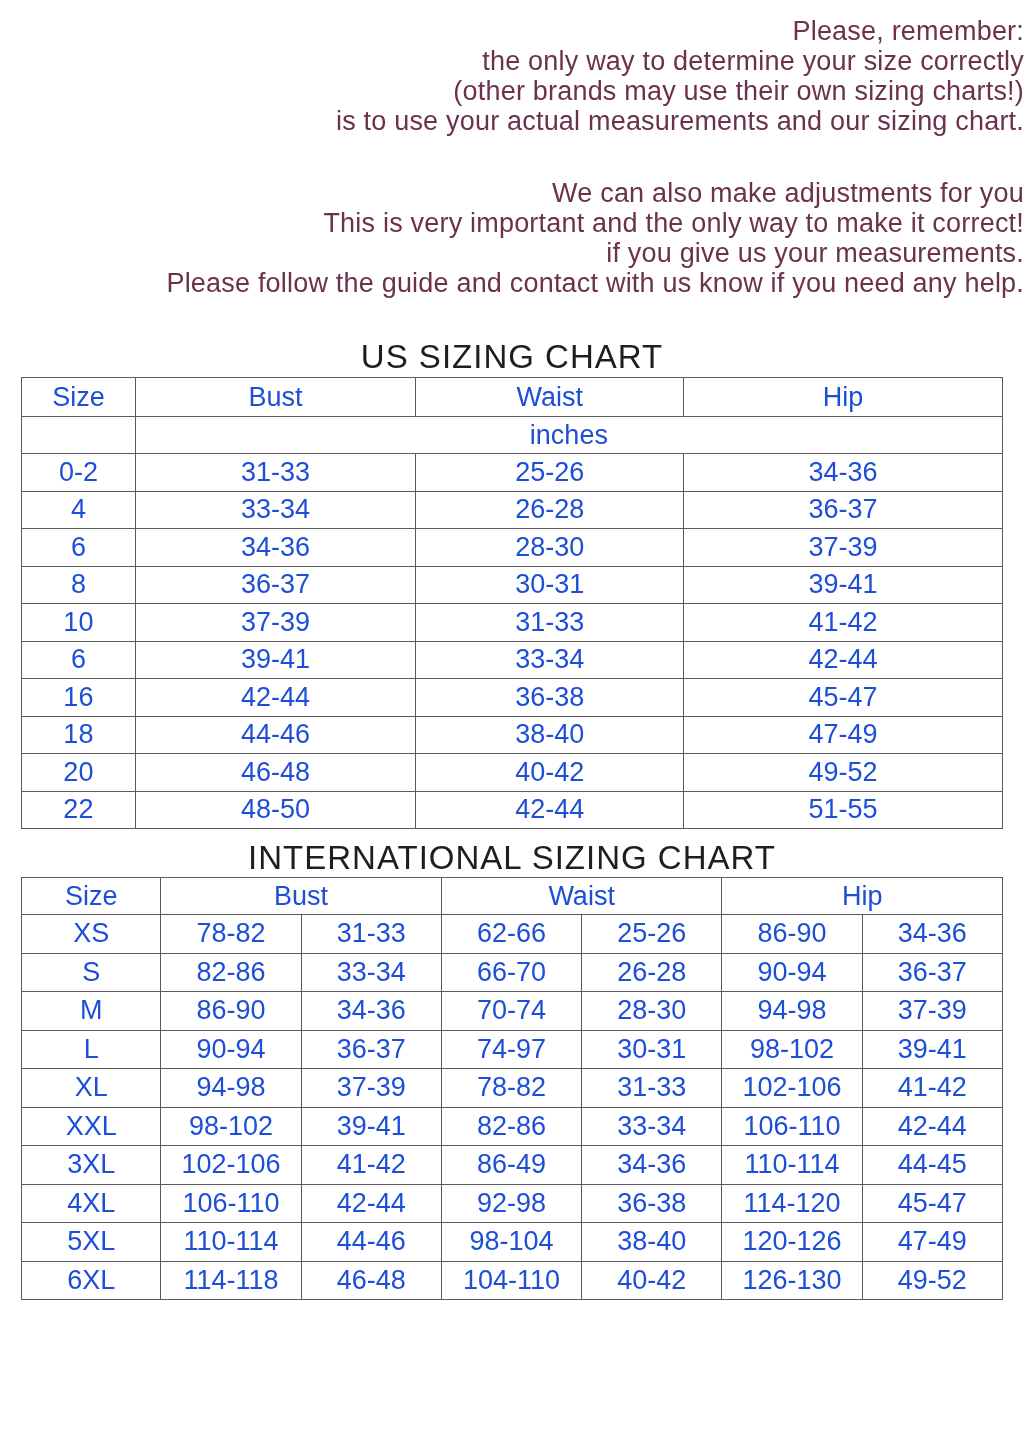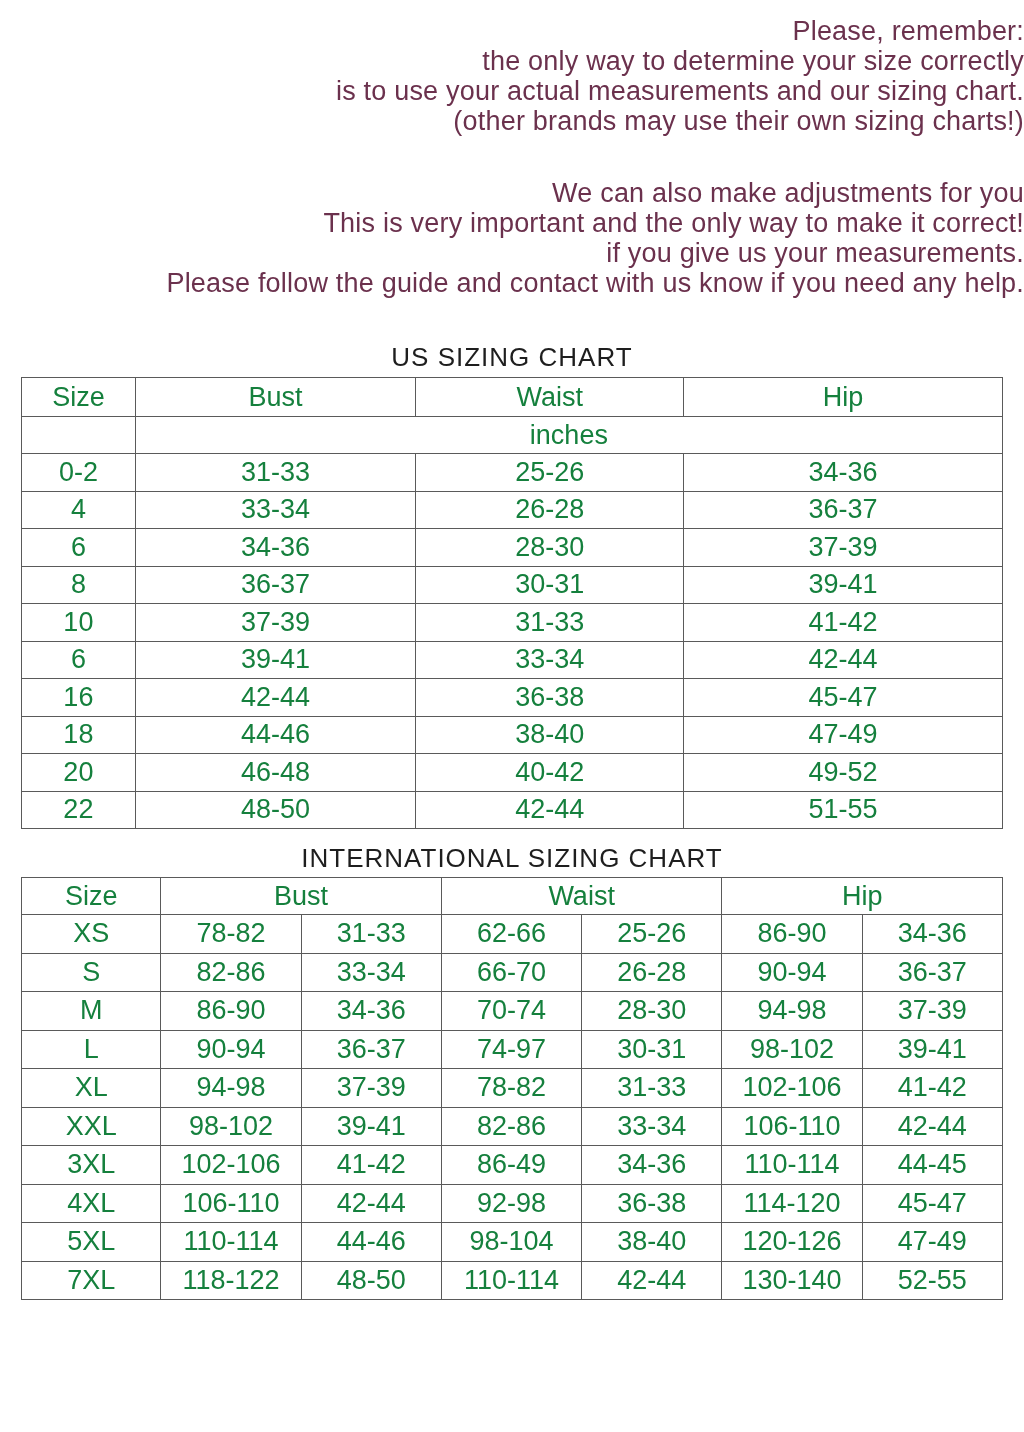--- a/index.html
+++ b/index.html
@@ -20,34 +20,34 @@
     font-size: 27px;
     line-height: 30px;
     letter-spacing: 0.2px;
   }
   .intro-1 { margin-top: 16px; }
   .intro-2 { margin-top: 42px; }
 
   .chart-title {
     text-align: center;
     color: #1e1e1e;
-    font-size: 26px;
+    font-size: 33px;
     letter-spacing: 1px;
     line-height: 28px;
   }
   .us-title   { margin-top: 45px; }
   .intl-title { margin-top: 15px; }
 
   table.sizing {
     width: 982px;
     margin: 6px auto 0 auto;
     border-collapse: collapse;
     table-layout: fixed;
     font-size: 27px;
-    color: #15803d;
+    color: #1d4ed8;
   }
   table.sizing th, table.sizing td {
     border: 1.5px solid #5a5a5a;
     text-align: center;
     vertical-align: middle;
     font-weight: normal;
     padding: 0;
     overflow: hidden;
   }
   
@@ -66,22 +66,22 @@
   table.intl tr.head-row { height: 37px; }
   table.intl tr.unit-row { height: 38px; }
   table.intl tr.data-row { height: 38.5px; }
 </style>
 </head>
 <body>
 
 <div class="intro intro-1">
   <div>Please, remember:</div>
   <div>the only way to determine your size correctly</div>
+  <div>(other brands may use their own sizing charts!)</div>
   <div>is to use your actual measurements and our sizing chart.</div>
-  <div>(other brands may use their own sizing charts!)</div>
 </div>
 
 <div class="intro intro-2">
   <div>We can also make adjustments for you</div>
   <div>This is very important and the only way to make it correct!</div>
   <div>if you give us your measurements.</div>
   <div>Please follow the guide and contact with us know if you need any help.</div>
 </div>
 
 <div class="chart-title us-title">US SIZING CHART</div>
@@ -261,22 +261,22 @@
       <tr class="data-row">
         <td>5XL</td>
         <td>110-114</td>
         <td>44-46</td>
         <td>98-104</td>
         <td>38-40</td>
         <td>120-126</td>
         <td>47-49</td>
       </tr>
       <tr class="data-row">
-        <td>7XL</td>
-        <td>118-122</td>
-        <td>48-50</td>
-        <td>110-114</td>
-        <td>42-44</td>
-        <td>130-140</td>
-        <td>52-55</td>
+        <td>6XL</td>
+        <td>114-118</td>
+        <td>46-48</td>
+        <td>104-110</td>
+        <td>40-42</td>
+        <td>126-130</td>
+        <td>49-52</td>
       </tr>
   </tbody>
 </table>
 
 </body></html>

